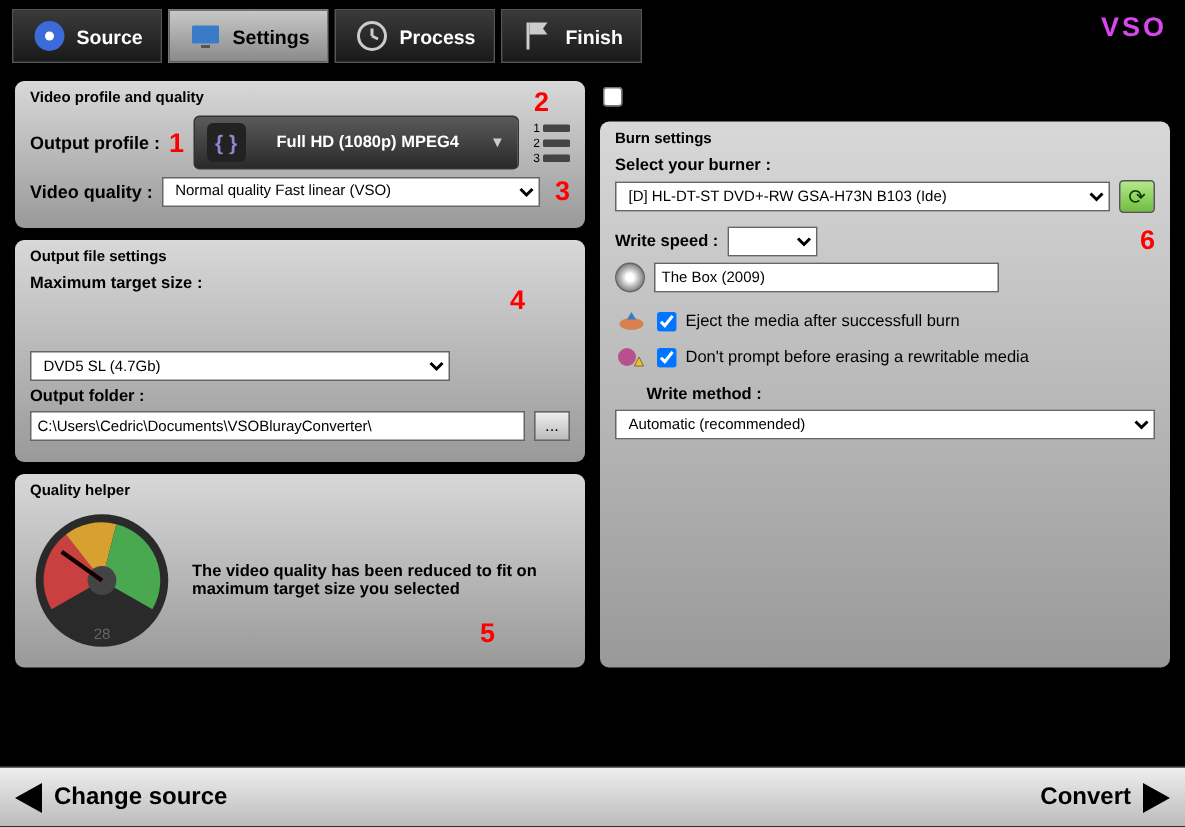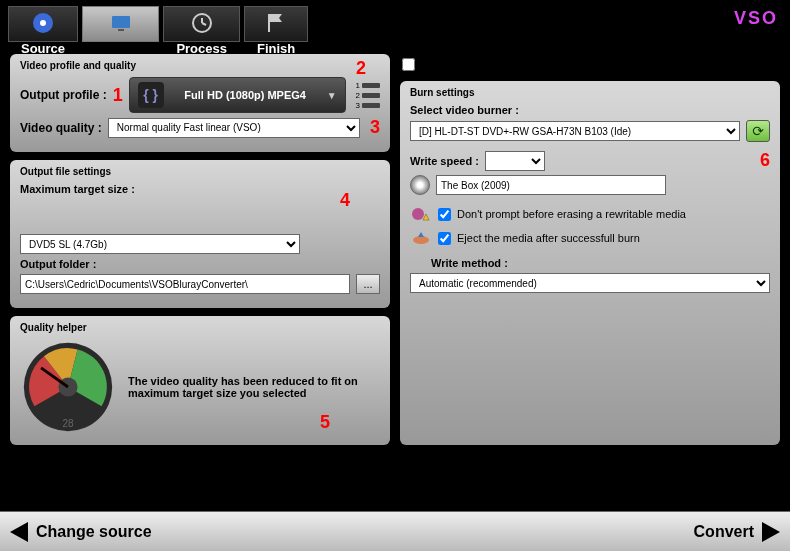--- a/index.html
+++ b/index.html
@@ -1,20 +1,20 @@
 <!DOCTYPE html>
 <html><head>
 <meta charset="utf-8">
 <style>
 * { box-sizing: border-box; margin: 0; padding: 0; font-family: Arial, sans-serif; }
 body { background: #000; width: 790px; height: 551px; overflow: hidden; position: relative; }
 
 
 .topnav { display: flex; align-items: center; height: 48px; background: #000; padding: 0 8px; }
-.tab { display: flex; align-items: center; gap: 6px; padding: 4px 12px; margin-right: 4px; color: #fff; font-size: 13px; font-weight: bold; border-radius: 0; cursor: pointer; height: 36px; flex-direction: column; }
+.tab { display: flex; align-items: center; gap: 6px; padding: 4px 12px; margin-right: 4px; color: #fff; font-size: 13px; font-weight: bold; border-radius: 0; cursor: pointer; height: 36px; }
 .tab.dark { background: linear-gradient(#3a3a3a,#1a1a1a); border: 1px solid #555; }
 .tab.light { background: linear-gradient(#c8c8c8,#8a8a8a); border: 1px solid #777; color: #000; }
 .tab-icon { width: 24px; height: 24px; display: flex; align-items: center; justify-content: center; }
 .logo { position: absolute; right: 12px; top: 8px; font-size: 18px; font-weight: bold; color: #d946ef; letter-spacing: 2px; }
 
 
 .content { display: flex; gap: 10px; padding: 6px 10px; }
 .col { flex: 1; display: flex; flex-direction: column; gap: 8px; }
 
 
@@ -188,63 +188,63 @@
     </div>
   </div>
 
   <div class="col">
     <div class="burn-check-row">
       <input type="checkbox" style="">
     </div>
 
     <div class="panel" style="flex:1;">
       <div class="panel-title">Burn settings</div>
-      <div class="field-label-sm">Select video burner :</div>
+      <div class="field-label-sm">Select your burner :</div>
       <div class="field-row">
         <select class="select-wide">
           <option>[D] HL-DT-ST DVD+-RW GSA-H73N B103 (Ide)</option>
         </select>
         <div class="btn-refresh">⟳</div>
       </div>
 
       <div class="field-row" style="margin-top:8px; justify-content:space-between;">
         <div style="display:flex; align-items:center; gap:6px;">
           <span class="field-label-sm">Write speed :</span>
           <select style="width:60px;"><option></option></select>
         </div>
         <span class="annot" style="position:static;">6</span>
       </div>
 
       <div class="disc-row">
         <div class="disc-icon"></div>
         <input type="text" style="width: 230px;" value="The Box (2009)">
+      </div>
+
+      <div class="check-row">
+        <span class="check-icon">
+          <svg width="20" height="16" viewBox="0 0 20 16">
+              <ellipse cx="10" cy="10" rx="8" ry="4" fill="#d88050"></ellipse>
+              <path d="M10 2 L13 7 L7 7 Z" fill="#3a7bc8"></path>
+            </svg>
+        </span>
+        <input type="checkbox" checked="" style="">
+        <span>Eject the media after successfull burn</span>
       </div>
 
       <div class="check-row">
         <span class="check-icon">
           <svg width="20" height="16" viewBox="0 0 20 16">
               <circle cx="7" cy="8" r="6" fill="#b85090"></circle>
               <path d="M12 14 L15 8 L18 14 Z" fill="#f0c030" stroke="#665000" stroke-width="0.5"></path>
             </svg>
         </span>
         <input type="checkbox" checked="" style="">
         <span>Don't prompt before erasing a rewritable media</span>
       </div>
 
-      <div class="check-row">
-        <span class="check-icon">
-          <svg width="20" height="16" viewBox="0 0 20 16">
-              <ellipse cx="10" cy="10" rx="8" ry="4" fill="#d88050"></ellipse>
-              <path d="M10 2 L13 7 L7 7 Z" fill="#3a7bc8"></path>
-            </svg>
-        </span>
-        <input type="checkbox" checked="" style="">
-        <span>Eject the media after successfull burn</span>
-      </div>
-
       <div class="field-label-sm" style="margin-top:10px;margin-left:21px;">Write method :</div>
       <div class="field-row">
         <select class="select-wide">
           <option>Automatic (recommended)</option>
         </select>
       </div>
     </div>
   </div>
 </div>
 

